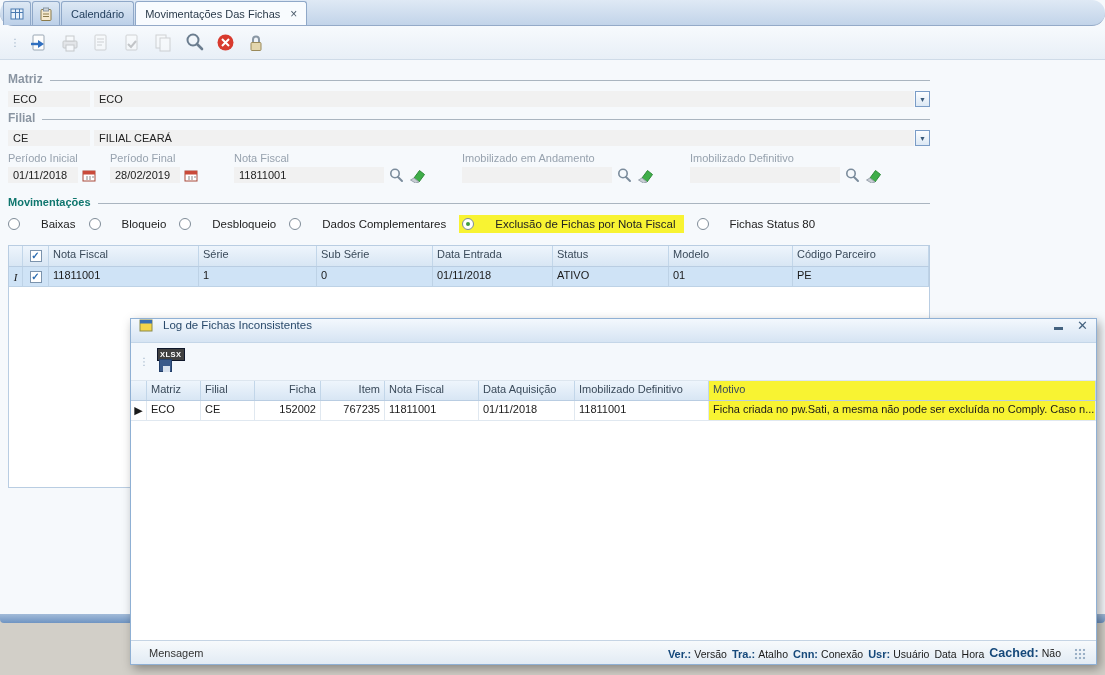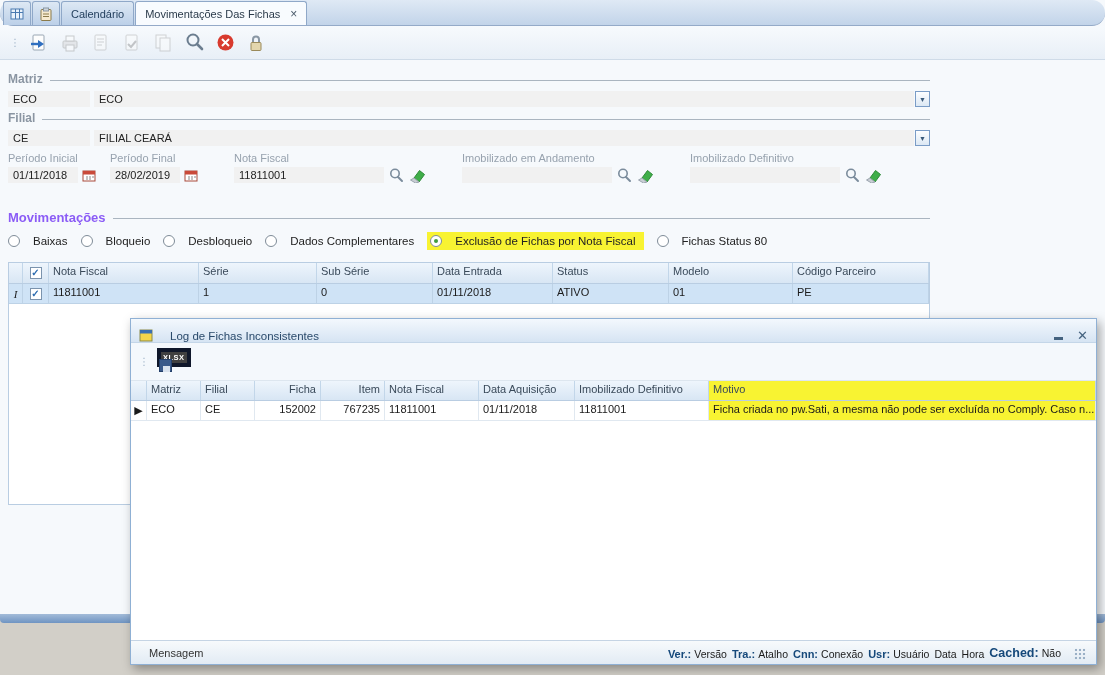--- a/index.html
+++ b/index.html
@@ -28,21 +28,21 @@
     border-bottom:1px solid #cfdbe8; }
   .grip { color:#9fb3c8; font-size:10px; letter-spacing:-2px; margin-right:2px; }
   .tbtn { width:24px; height:24px; display:flex; align-items:center; justify-content:center; }
   .tbtn.dis { opacity:.45; filter:grayscale(1); }
 
   
   .content { padding:8px 0 0 8px; }
   .form { width:922px; }
   .sec { display:flex; align-items:center; font-size:12px; font-weight:bold;
     color:#8a95a2; margin:4px 0 5px; }
-  .sec.big { font-size:13px; color:#8b5cf6; margin-top:27px; }
+  .sec.big { font-size:11px; color:#0f766e; margin-top:13px; }
   .sec .rule { flex:1; border-top:1px solid #aab5c0; margin-left:7px; margin-top:2px; }
 
   .combo-row { display:flex; align-items:center; margin-bottom:4px; }
   .field { background:#f1f1f1; height:16px; line-height:16px; font-size:11px;
     color:#222; padding:0 5px; }
   .code { width:82px; }
   .name { flex:1; margin-left:4px; }
   .ddbtn { width:15px; height:16px; border:1px solid #7a9cc6;
     background:linear-gradient(#fdfeff,#dce8f4); font-size:7px; color:#3a5a7a;
     display:flex; align-items:center; justify-content:center; margin-left:1px; }
@@ -50,21 +50,21 @@
   .filter-row { display:flex; align-items:center; margin-top:6px; }
   .fgroup { margin-right:14px; }
   .fgroup.sp { margin-right:36px; }
   .flabel { font-size:11px; color:#97a2ae; margin-bottom:3px; }
   .fline { display:flex; align-items:center; gap:4px; }
   .w70 { width:70px; } .w150 { width:150px; }
   .iconbtn { display:flex; align-items:center; }
 
   
   .radio-row { display:flex; align-items:center; gap:13px; margin:7px 0 12px; }
-  .ropt { display:flex; align-items:center; gap:13px; font-size:11.5px; color:#222; cursor:default; }
+  .ropt { display:flex; align-items:center; gap:21px; font-size:11.5px; color:#222; cursor:default; }
   .radio { width:12px; height:12px; border:1px solid #7f8c98; border-radius:50%;
     background:#fff; position:relative; flex:0 0 auto; }
   .radio.sel::after { content:""; position:absolute; left:3px; top:3px;
     width:4px; height:4px; border-radius:50%; background:#3f9c3f; }
   .ropt.hl { background:#f8f332; padding:3px 8px 3px 3px; }
 
   
   .main-grid { width:922px; height:243px; border:1px solid #b9cde2;
     background:#fff; display:flex; flex-direction:column; }
   .g-row { display:flex; }
@@ -81,30 +81,30 @@
   .mg-c4{width:116px}.mg-c5{width:124px}.mg-c6{flex:1}
   .g-fill { flex:1; background:#fff; }
   .cb { width:12px; height:12px; border:1px solid #7b93ad; background:#fff;
     font-size:10px; line-height:10px; color:#2c6cb0; text-align:center; font-weight:bold; }
 
   
   .modal { position:absolute; left:130px; top:318px; width:967px; height:347px;
     background:#f2f6fa; border:1px solid #8fb0d4; box-shadow:3px 4px 10px rgba(0,0,0,.35);
     display:flex; flex-direction:column; }
   .m-title { height:24px; background:linear-gradient(#f3f8fd,#d6e4f3);
-    border-bottom:1px solid #c4d6e8; display:flex; align-items:flex-end; gap:17px;
+    border-bottom:1px solid #c4d6e8; display:flex; align-items:flex-start; gap:10px;
     padding:0 8px; font-size:11.5px; color:#2a4a6b; }
   .m-btns { margin-left:auto; display:flex; align-items:center; gap:14px; }
   .m-min { width:9px; height:3px; background:#44627f; margin-top:5px; }
   .m-close { font-size:13px; color:#44627f; line-height:1; }
   .m-toolbar { height:38px; display:flex; align-items:center; gap:6px;
     padding-left:8px; background:#f4f8fc; border-bottom:1px solid #dde6ef; }
   .xlsx { position:relative; width:30px; height:28px; }
   .xlsx .tag { position:absolute; left:2px; top:0; background:#404040;
-    border:4px solid #0f172a; color:#fff; font-size:7.5px; font-weight:bold;
+    border:1px solid #0f172a; color:#fff; font-size:7.5px; font-weight:bold;
     padding:1px 2px; letter-spacing:.5px; }
   .xlsx .disk { position:absolute; left:4px; top:11px; width:13px; height:13px;
     background:#3a5a8a; border:1px solid #24406a; }
   .xlsx .disk::after { content:""; position:absolute; left:3px; top:6px;
     width:7px; height:6px; background:#d9e2ee; }
 
   .lg { width:100%; display:flex; flex-direction:column; flex:1; background:#fff; }
   .lg-head .gc { border-right:1px solid #c2d6e9; font-size:11px; color:#3a4a5a;
     padding:2px 4px; height:19px; white-space:nowrap; overflow:hidden; }
   .lg-head { background:linear-gradient(#eef5fc,#d8e6f4); border-bottom:1px solid #b9cde2; display:flex; }

